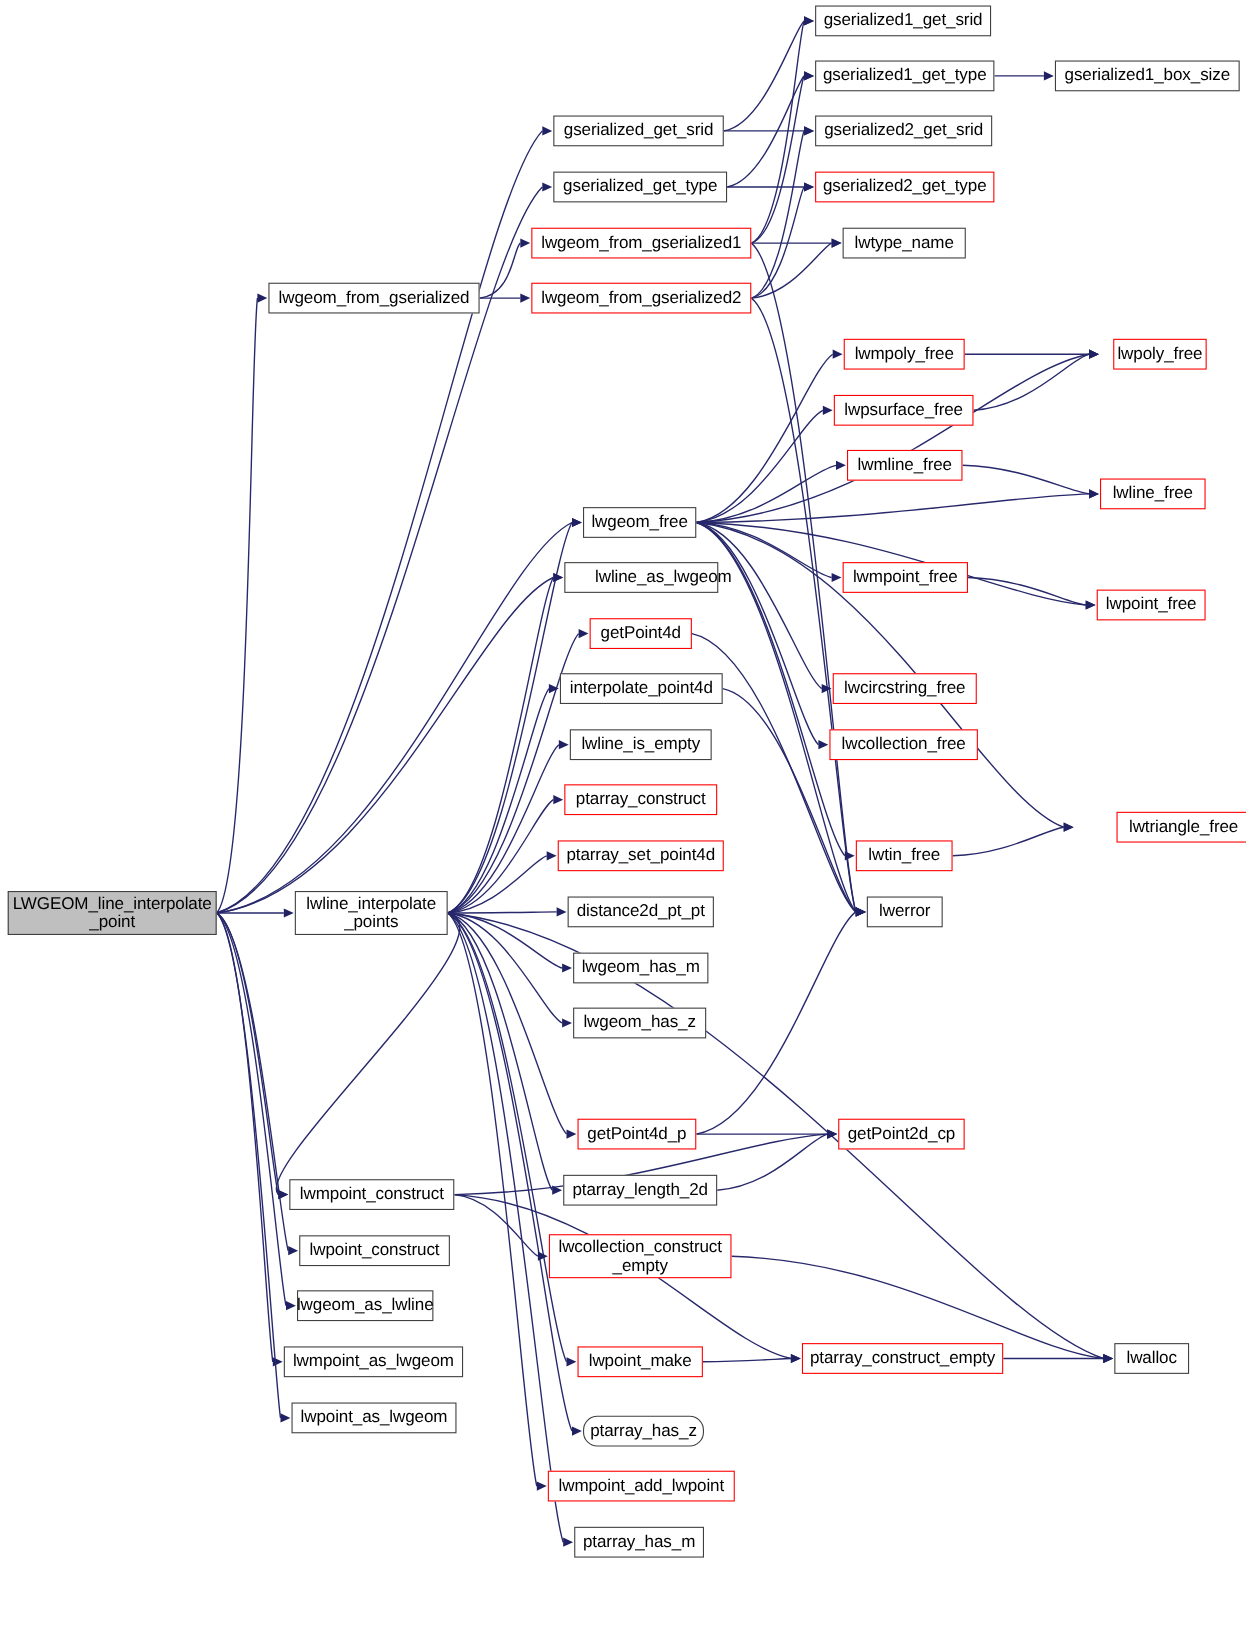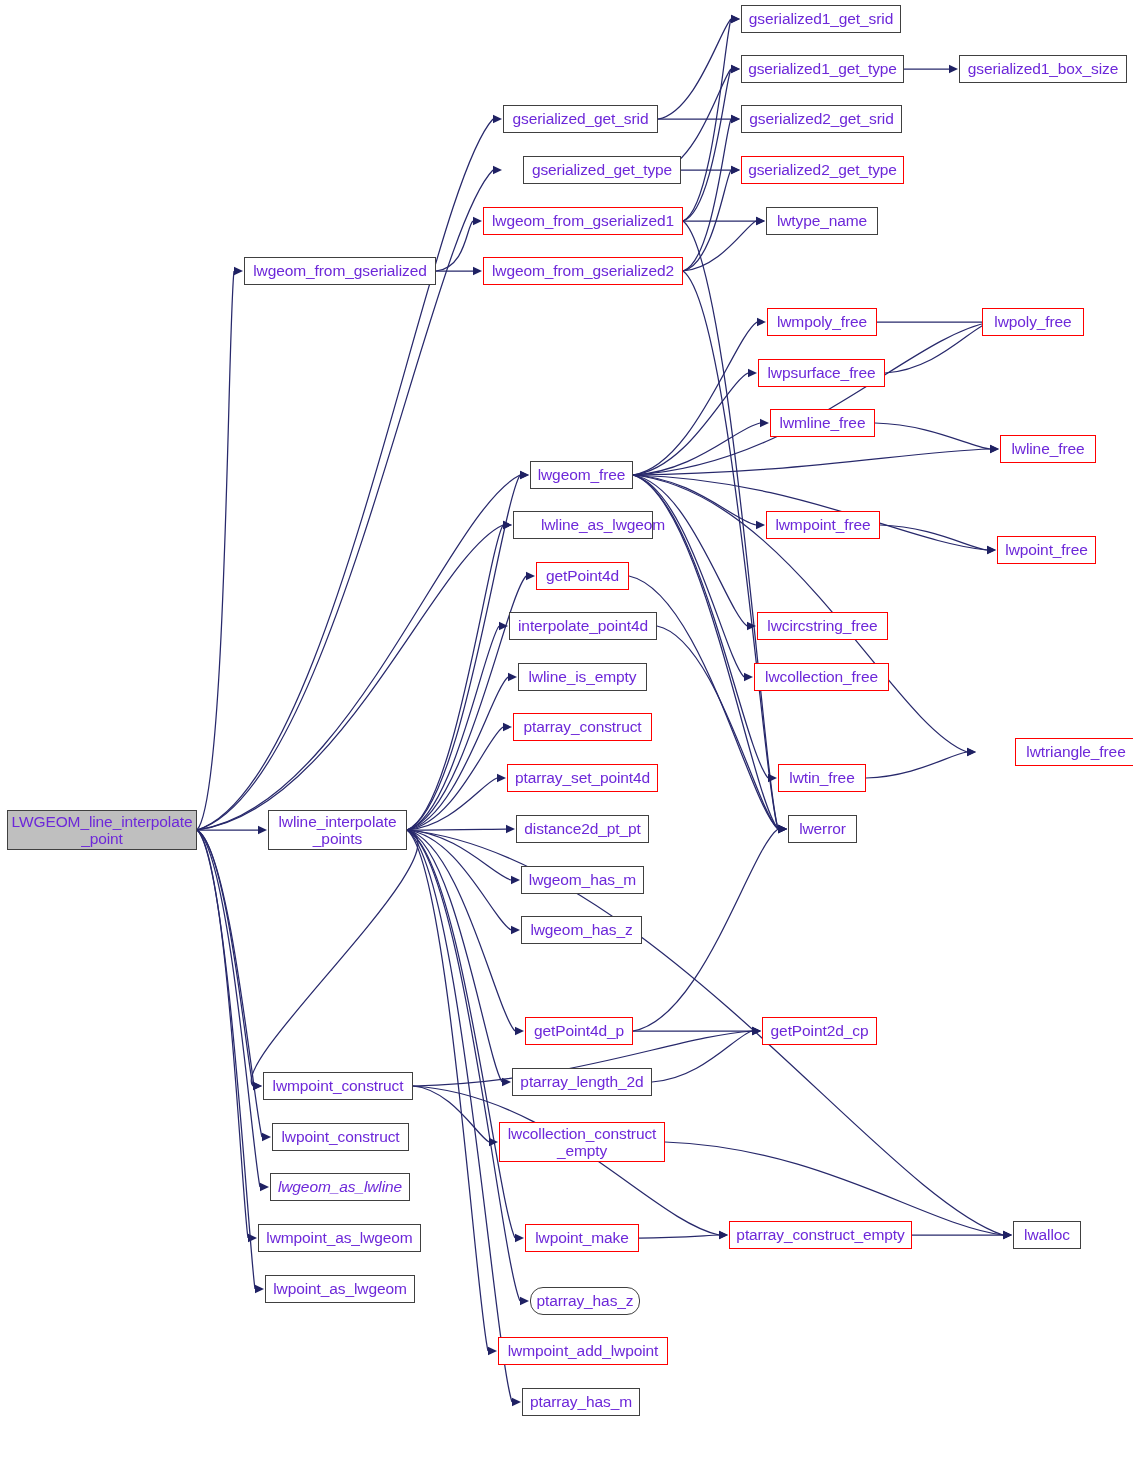--- a/index.html
+++ b/index.html
@@ -28,21 +28,21 @@
     position: absolute;
     box-sizing: border-box;
     display: flex;
     align-items: center;
     justify-content: center;
     text-align: center;
     background: #ffffff;
     border: 1px solid #404040;
     font-size: 15.5px;
     line-height: 1.12;
-    color: #6d28d9;
+    color: #000000;
     white-space: pre-line;
     letter-spacing: -0.1px;
     z-index: 5;
   }
   .node.red {
     border-color: #ff0000;
   }
   .node.root {
     background: #bfbfbf;
     border-color: #404040;
@@ -207,32 +207,32 @@
       <path class="edge" d="M 912 1235 C 957.45 1235, 988.0025 1235, 1003 1235"></path>
       <polygon points="1012,1235 1003,1230.8 1003,1239.2" class="arrowhead"></polygon>
     </svg>
   <div id="node-layer">
       <div class="node root" style="left: 7px; top: 810px; width: 190px; height: 40px;">LWGEOM_line_interpolate
 _point</div>
       <div class="node" style="left: 268px; top: 810px; width: 139px; height: 40px;">lwline_interpolate
 _points</div>
       <div class="node" style="left: 244px; top: 257px; width: 192px; height: 28px;">lwgeom_from_gserialized</div>
       <div class="node" style="left: 503px; top: 105px; width: 155px; height: 28px;">gserialized_get_srid</div>
-      <div class="node" style="left: 503px; top: 156px; width: 158px; height: 28px; margin-left: 20px;">gserialized_get_type</div>
+      <div class="node" style="left: 503px; top: 156px; width: 158px; height: 28px;">gserialized_get_type</div>
       <div class="node red" style="left: 483px; top: 207px; width: 200px; height: 28px;">lwgeom_from_gserialized1</div>
       <div class="node red" style="left: 483px; top: 257px; width: 200px; height: 28px;">lwgeom_from_gserialized2</div>
       <div class="node" style="left: 741px; top: 5px; width: 160px; height: 28px;">gserialized1_get_srid</div>
       <div class="node" style="left: 741px; top: 55px; width: 163px; height: 28px;">gserialized1_get_type</div>
       <div class="node" style="left: 959px; top: 55px; width: 168px; height: 28px;">gserialized1_box_size</div>
       <div class="node" style="left: 741px; top: 105px; width: 161px; height: 28px;">gserialized2_get_srid</div>
       <div class="node red" style="left: 741px; top: 156px; width: 163px; height: 28px;">gserialized2_get_type</div>
       <div class="node" style="left: 766px; top: 207px; width: 112px; height: 28px;">lwtype_name</div>
       <div class="node" style="left: 530px; top: 461px; width: 103px; height: 28px;">lwgeom_free</div>
       <div class="node red" style="left: 767px; top: 308px; width: 110px; height: 28px; text-align: right;">lwmpoly_free</div>
-      <div class="node red" style="left: 982px; top: 308px; width: 102px; height: 28px;">lwpoly_free</div>
+      <div class="node red" style="left: 1012px; top: 308px; width: 85px; height: 28px;">lwpoly_free</div>
       <div class="node red" style="left: 758px; top: 359px; width: 127px; height: 28px;">lwpsurface_free</div>
       <div class="node red" style="left: 770px; top: 409px; width: 105px; height: 28px;">lwmline_free</div>
       <div class="node red" style="left: 1000px; top: 435px; width: 96px; height: 28px;">lwline_free</div>
       <div class="node red" style="left: 766px; top: 511px; width: 114px; height: 28px;">lwmpoint_free</div>
       <div class="node red" style="left: 997px; top: 536px; width: 99px; height: 28px;">lwpoint_free</div>
       <div class="node red" style="left: 757px; top: 612px; width: 131px; height: 28px;">lwcircstring_free</div>
       <div class="node red" style="left: 754px; top: 663px; width: 135px; height: 28px;">lwcollection_free</div>
       <div class="node red" style="left: 778px; top: 764px; width: 88px; height: 28px;">lwtin_free</div>
       <div class="node red" style="left: 977px; top: 738px; width: 122px; height: 28px; margin-left: 38px;">lwtriangle_free</div>
       <div class="node" style="left: 788px; top: 815px; width: 69px; height: 28px;">lwerror</div>
@@ -245,21 +245,21 @@
       <div class="node" style="left: 516px; top: 815px; width: 133px; height: 28px;">distance2d_pt_pt</div>
       <div class="node" style="left: 521px; top: 866px; width: 123px; height: 28px;">lwgeom_has_m</div>
       <div class="node" style="left: 521px; top: 916px; width: 121px; height: 28px;">lwgeom_has_z</div>
       <div class="node red" style="left: 525px; top: 1017px; width: 108px; height: 28px;">getPoint4d_p</div>
       <div class="node red" style="left: 762px; top: 1017px; width: 115px; height: 28px;">getPoint2d_cp</div>
       <div class="node" style="left: 512px; top: 1068px; width: 140px; height: 28px;">ptarray_length_2d</div>
       <div class="node" style="left: 263px; top: 1072px; width: 150px; height: 28px;">lwmpoint_construct</div>
       <div class="node red" style="left: 499px; top: 1122px; width: 166px; height: 40px;">lwcollection_construct
 _empty</div>
       <div class="node" style="left: 272px; top: 1123px; width: 137px; height: 28px;">lwpoint_construct</div>
-      <div class="node" style="left: 270px; top: 1173px; width: 140px; height: 28px; font-style: italic;">lwgeom_as_lwline</div>
+      <div class="node" style="left: 270px; top: 1173px; width: 124px; height: 28px;">lwgeom_as_lwline</div>
       <div class="node" style="left: 258px; top: 1224px; width: 163px; height: 28px;">lwmpoint_as_lwgeom</div>
       <div class="node" style="left: 265px; top: 1275px; width: 150px; height: 28px;">lwpoint_as_lwgeom</div>
       <div class="node red" style="left: 525px; top: 1224px; width: 114px; height: 28px;">lwpoint_make</div>
       <div class="node red" style="left: 729px; top: 1221px; width: 183px; height: 28px;">ptarray_construct_empty</div>
       <div class="node" style="left: 1013px; top: 1221px; width: 68px; height: 28px;">lwalloc</div>
       <div class="node" style="left: 530px; top: 1287px; width: 110px; height: 28px; border-radius: 13px;">ptarray_has_z</div>
       <div class="node red" style="left: 498px; top: 1337px; width: 170px; height: 28px;">lwmpoint_add_lwpoint</div>
       <div class="node" style="left: 522px; top: 1388px; width: 118px; height: 28px;">ptarray_has_m</div>
     </div>
 </div>

